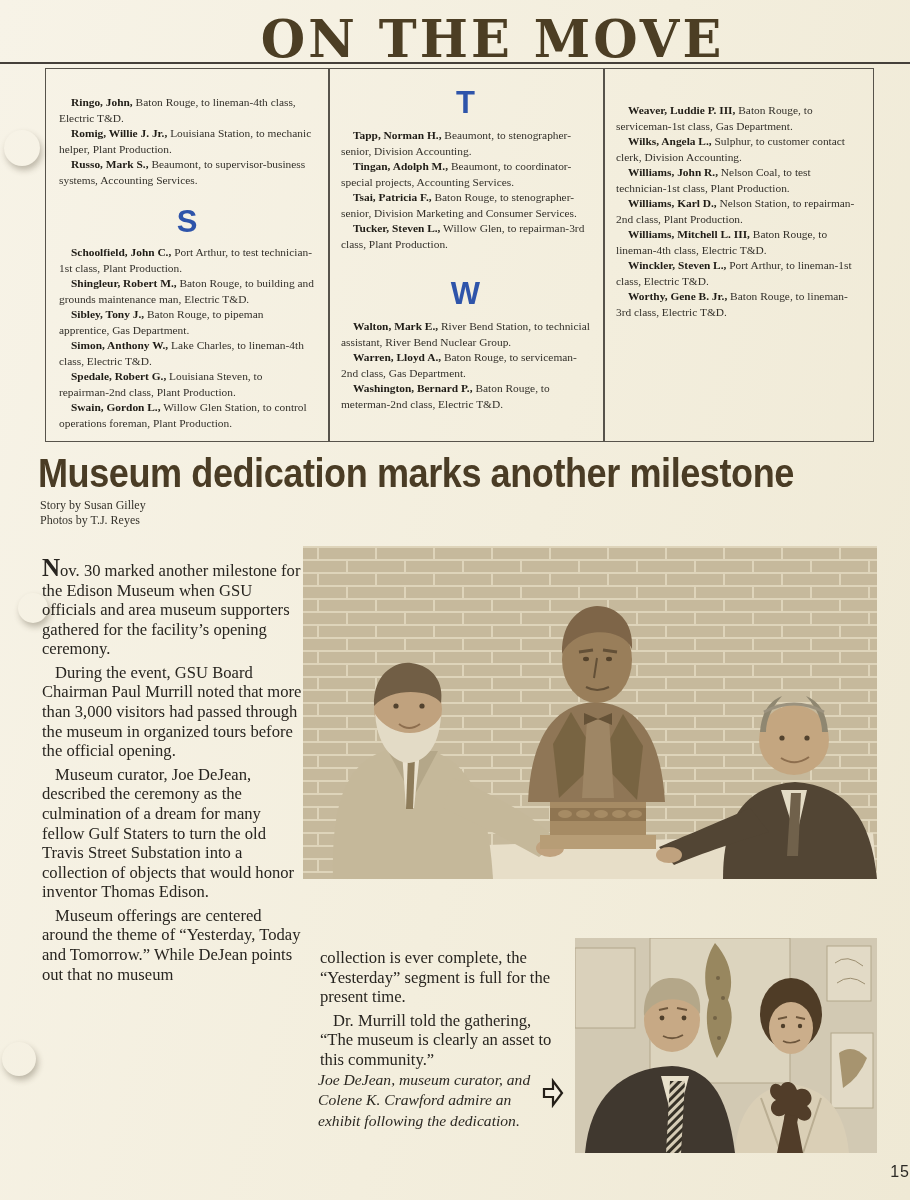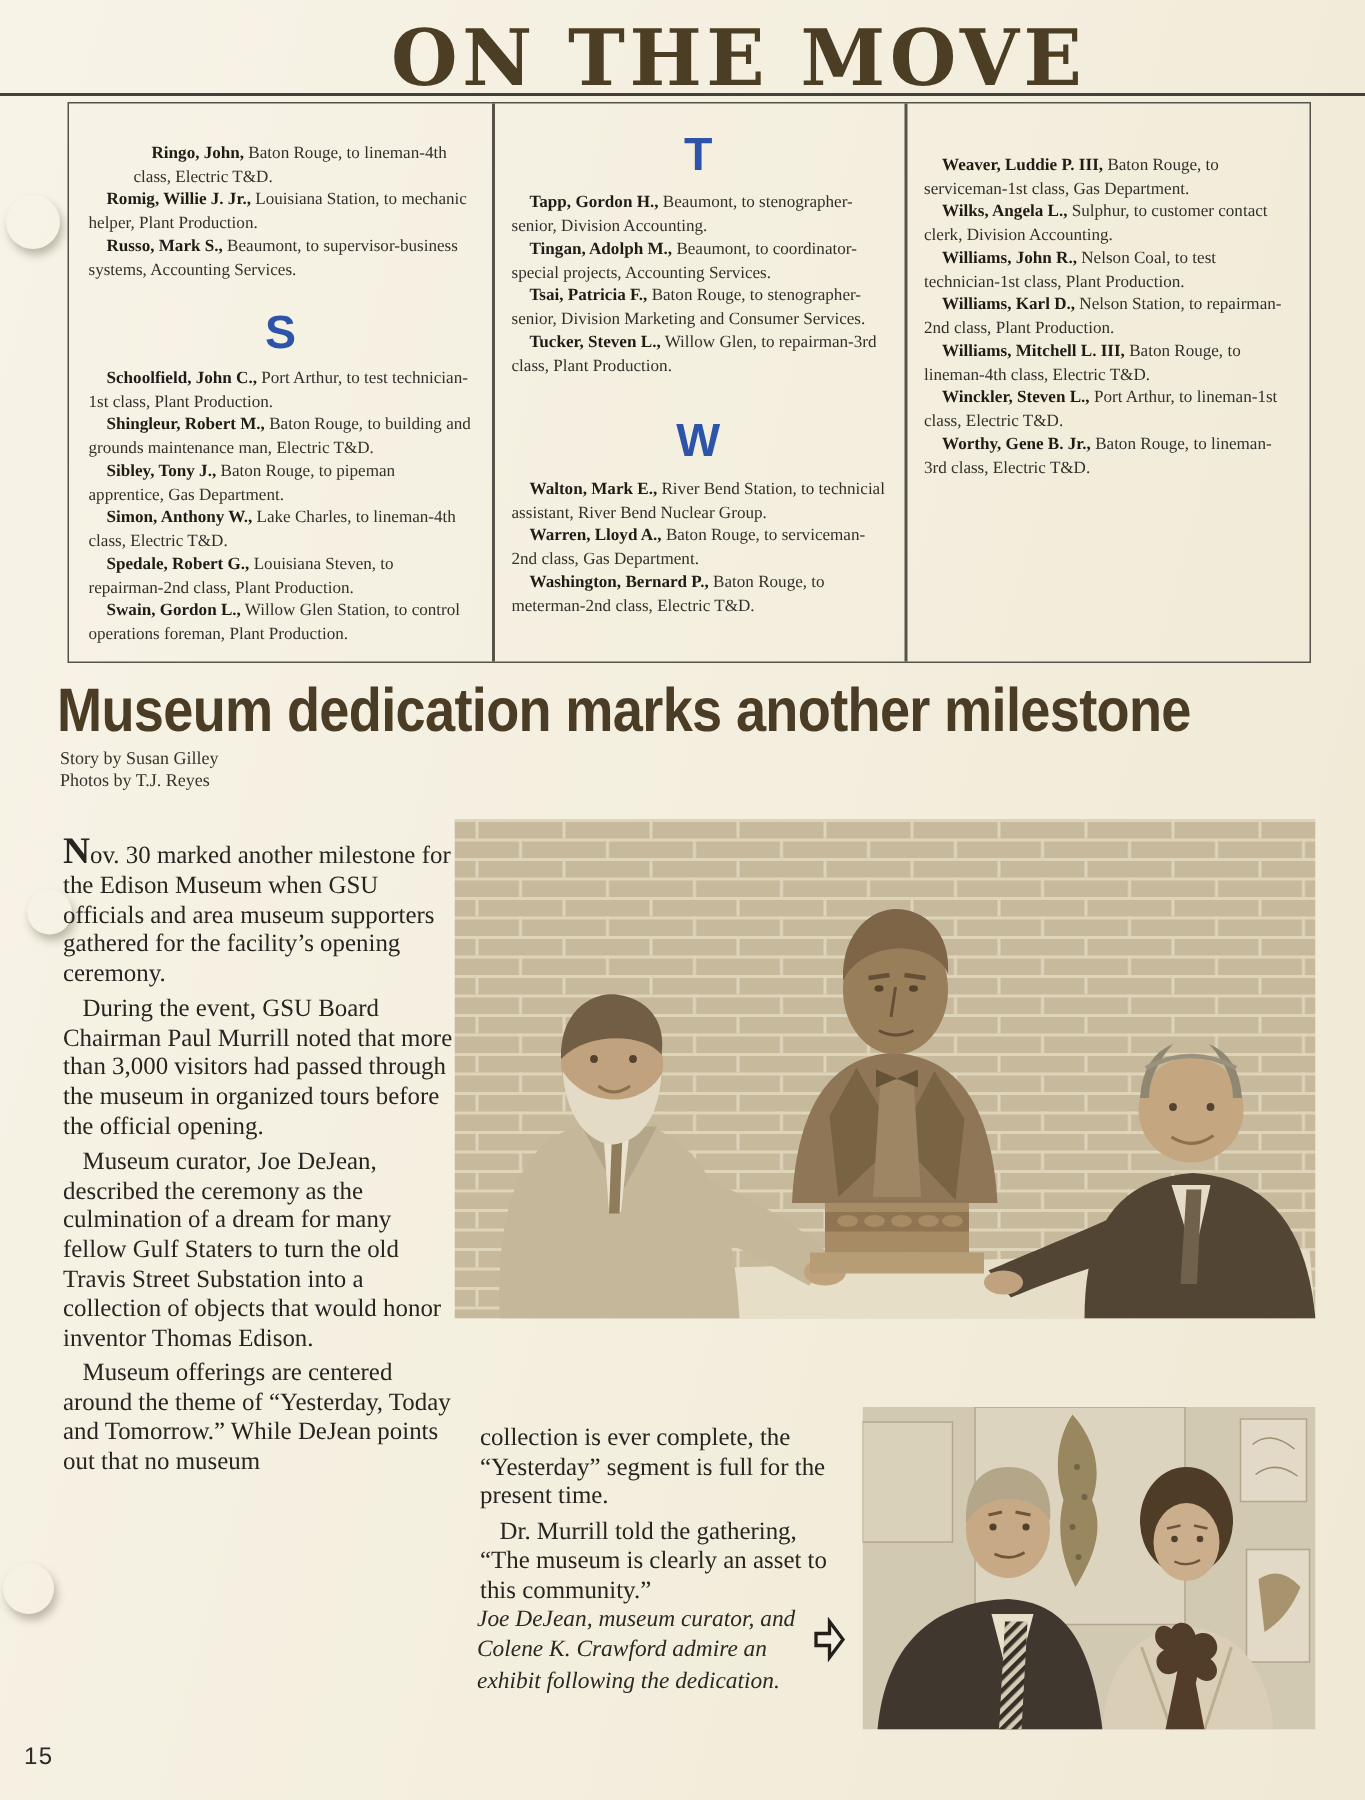--- a/index.html
+++ b/index.html
@@ -20,21 +20,21 @@
   .dir-col{position:absolute;top:0;bottom:0;padding:0 13px;box-sizing:border-box;}
   .dc1{left:0;width:282px;}
   .dc2{left:282px;width:275px;}
   .dc3{left:557px;width:270px;}
   .vdiv{position:absolute;top:0;bottom:0;width:1.6px;background:#57534b;}
   .vd1{left:282px;} .vd2{left:557px;}
   .ent{margin:0;font-size:11.4px;line-height:1.36;color:#33302a;text-indent:12px;}
   .ent b{color:#1f1c16;}
   .letter{font-family:"Liberation Sans", sans-serif;font-weight:bold;
     font-size:31px;color:#2e54aa;text-align:center;line-height:1;}
-  .dc1 .first{margin-top:26px;margin-left:30px;}
+  .dc1 .first{margin-top:26px;}
   .dc1 .letter{margin:18px 0 8px 0;}
   .dc2 .letter.lt{margin:18px 0 10px 0;}
   .dc2 .letter.lw{margin:26px 0 10px 0;}
   .dc3 .first{margin-top:34px;}
 
   
   .headline{position:absolute;left:38px;top:450px;margin:0;white-space:nowrap;
     font-family:"Liberation Sans", sans-serif;font-weight:bold;font-size:41px;
     letter-spacing:-0.5px;color:#4a3c25;transform:scaleX(0.88);transform-origin:left center;}
   .byline{position:absolute;left:40px;top:498px;font-size:12px;line-height:1.22;color:#35322b;}
@@ -50,21 +50,21 @@
   .cap1{left:318px;top:884px;width:556px;}
   .cap2{left:318px;top:1070px;width:234px;}
 
   .photo{position:absolute;}
   .photo1{left:303px;top:546px;width:574px;height:333px;}
   .photo2{left:575px;top:938px;width:302px;height:215px;}
   .photo svg{display:block;width:100%;height:100%;}
 
   .arrow-ic{position:absolute;left:541px;top:1078px;}
 
-  .pagenum{position:absolute;left:16px;right:0;top:1163px;text-align:left;
+  .pagenum{position:absolute;left:0;right:0;top:1163px;text-align:right;
     font-family:"Liberation Sans", sans-serif;font-size:16px;letter-spacing:1px;color:#2c2a26;}
 
   .bead{position:absolute;border-radius:50%;
     background:radial-gradient(circle at 35% 30%, #fffdf4, #ead fb 0, #e6dcc2 45%, #b6a886 78%, #8e8164);
     box-shadow:2px 4px 6px rgba(60,50,30,.30);}
   .bd1{left:4px;top:130px;width:36px;height:36px;}
   .bd2{left:18px;top:593px;width:30px;height:30px;}
   .bd3{left:2px;top:1042px;width:34px;height:34px;}
 </style>
 </head>
@@ -84,21 +84,21 @@
       <p class="ent"><b>Schoolfield, John C.,</b><span> Port Arthur, to test technician-1st class, Plant Production.</span></p>
       <p class="ent"><b>Shingleur, Robert M.,</b><span> Baton Rouge, to building and grounds maintenance man, Electric T&amp;D.</span></p>
       <p class="ent"><b>Sibley, Tony J.,</b><span> Baton Rouge, to pipeman apprentice, Gas Department.</span></p>
       <p class="ent"><b>Simon, Anthony W.,</b><span> Lake Charles, to lineman-4th class, Electric T&amp;D.</span></p>
       <p class="ent"><b>Spedale, Robert G.,</b><span> Louisiana Steven, to repairman-2nd class, Plant Production.</span></p>
       <p class="ent"><b>Swain, Gordon L.,</b><span> Willow Glen Station, to control operations foreman, Plant Production.</span></p>
     </div>
 
     <div class="dir-col dc2">
       <div class="letter lt">T</div>
-      <p class="ent"><b>Tapp, Gordon H.,</b><span> Beaumont, to stenographer-senior, Division Accounting.</span></p>
+      <p class="ent"><b>Tapp, Norman H.,</b><span> Beaumont, to stenographer-senior, Division Accounting.</span></p>
       <p class="ent"><b>Tingan, Adolph M.,</b><span> Beaumont, to coordinator-special projects, Accounting Services.</span></p>
       <p class="ent"><b>Tsai, Patricia F.,</b><span> Baton Rouge, to stenographer-senior, Division Marketing and Consumer Services.</span></p>
       <p class="ent"><b>Tucker, Steven L.,</b><span> Willow Glen, to repairman-3rd class, Plant Production.</span></p>
       <div class="letter lw">W</div>
       <p class="ent"><b>Walton, Mark E.,</b><span> River Bend Station, to technicial assistant, River Bend Nuclear Group.</span></p>
       <p class="ent"><b>Warren, Lloyd A.,</b><span> Baton Rouge, to serviceman-2nd class, Gas Department.</span></p>
       <p class="ent"><b>Washington, Bernard P.,</b><span> Baton Rouge, to meterman-2nd class, Electric T&amp;D.</span></p>
     </div>
 
     <div class="dir-col dc3">

